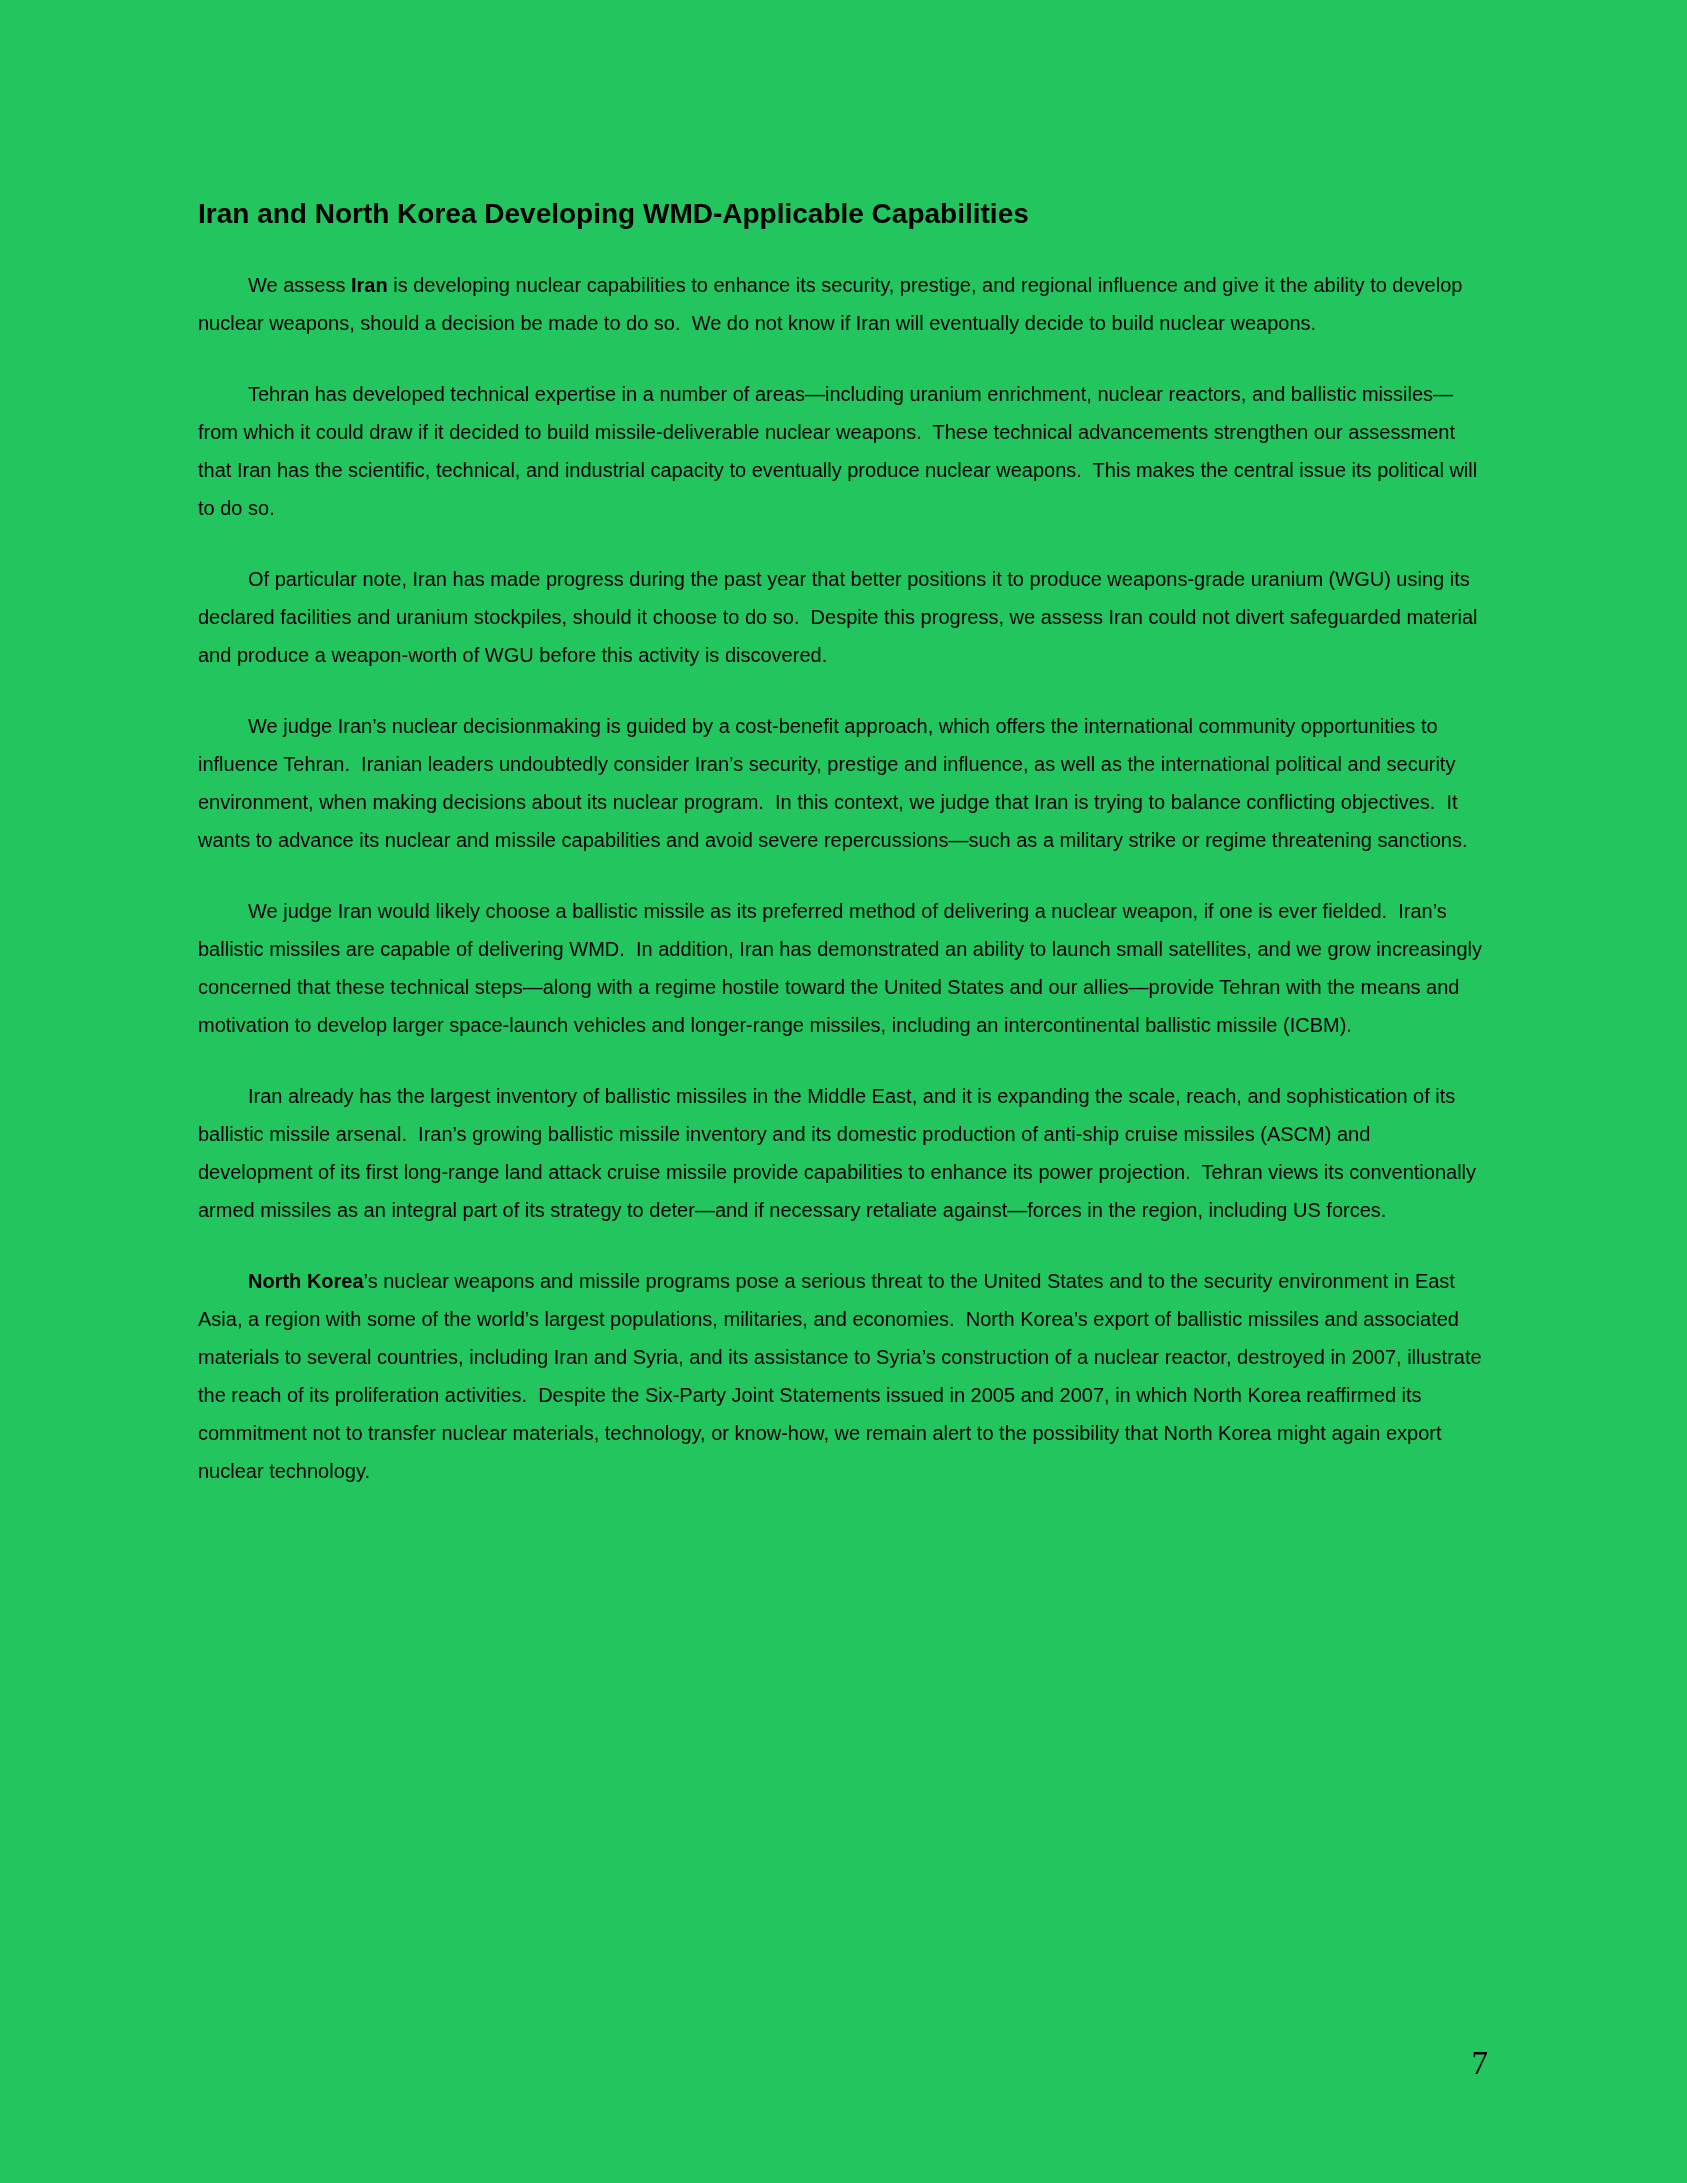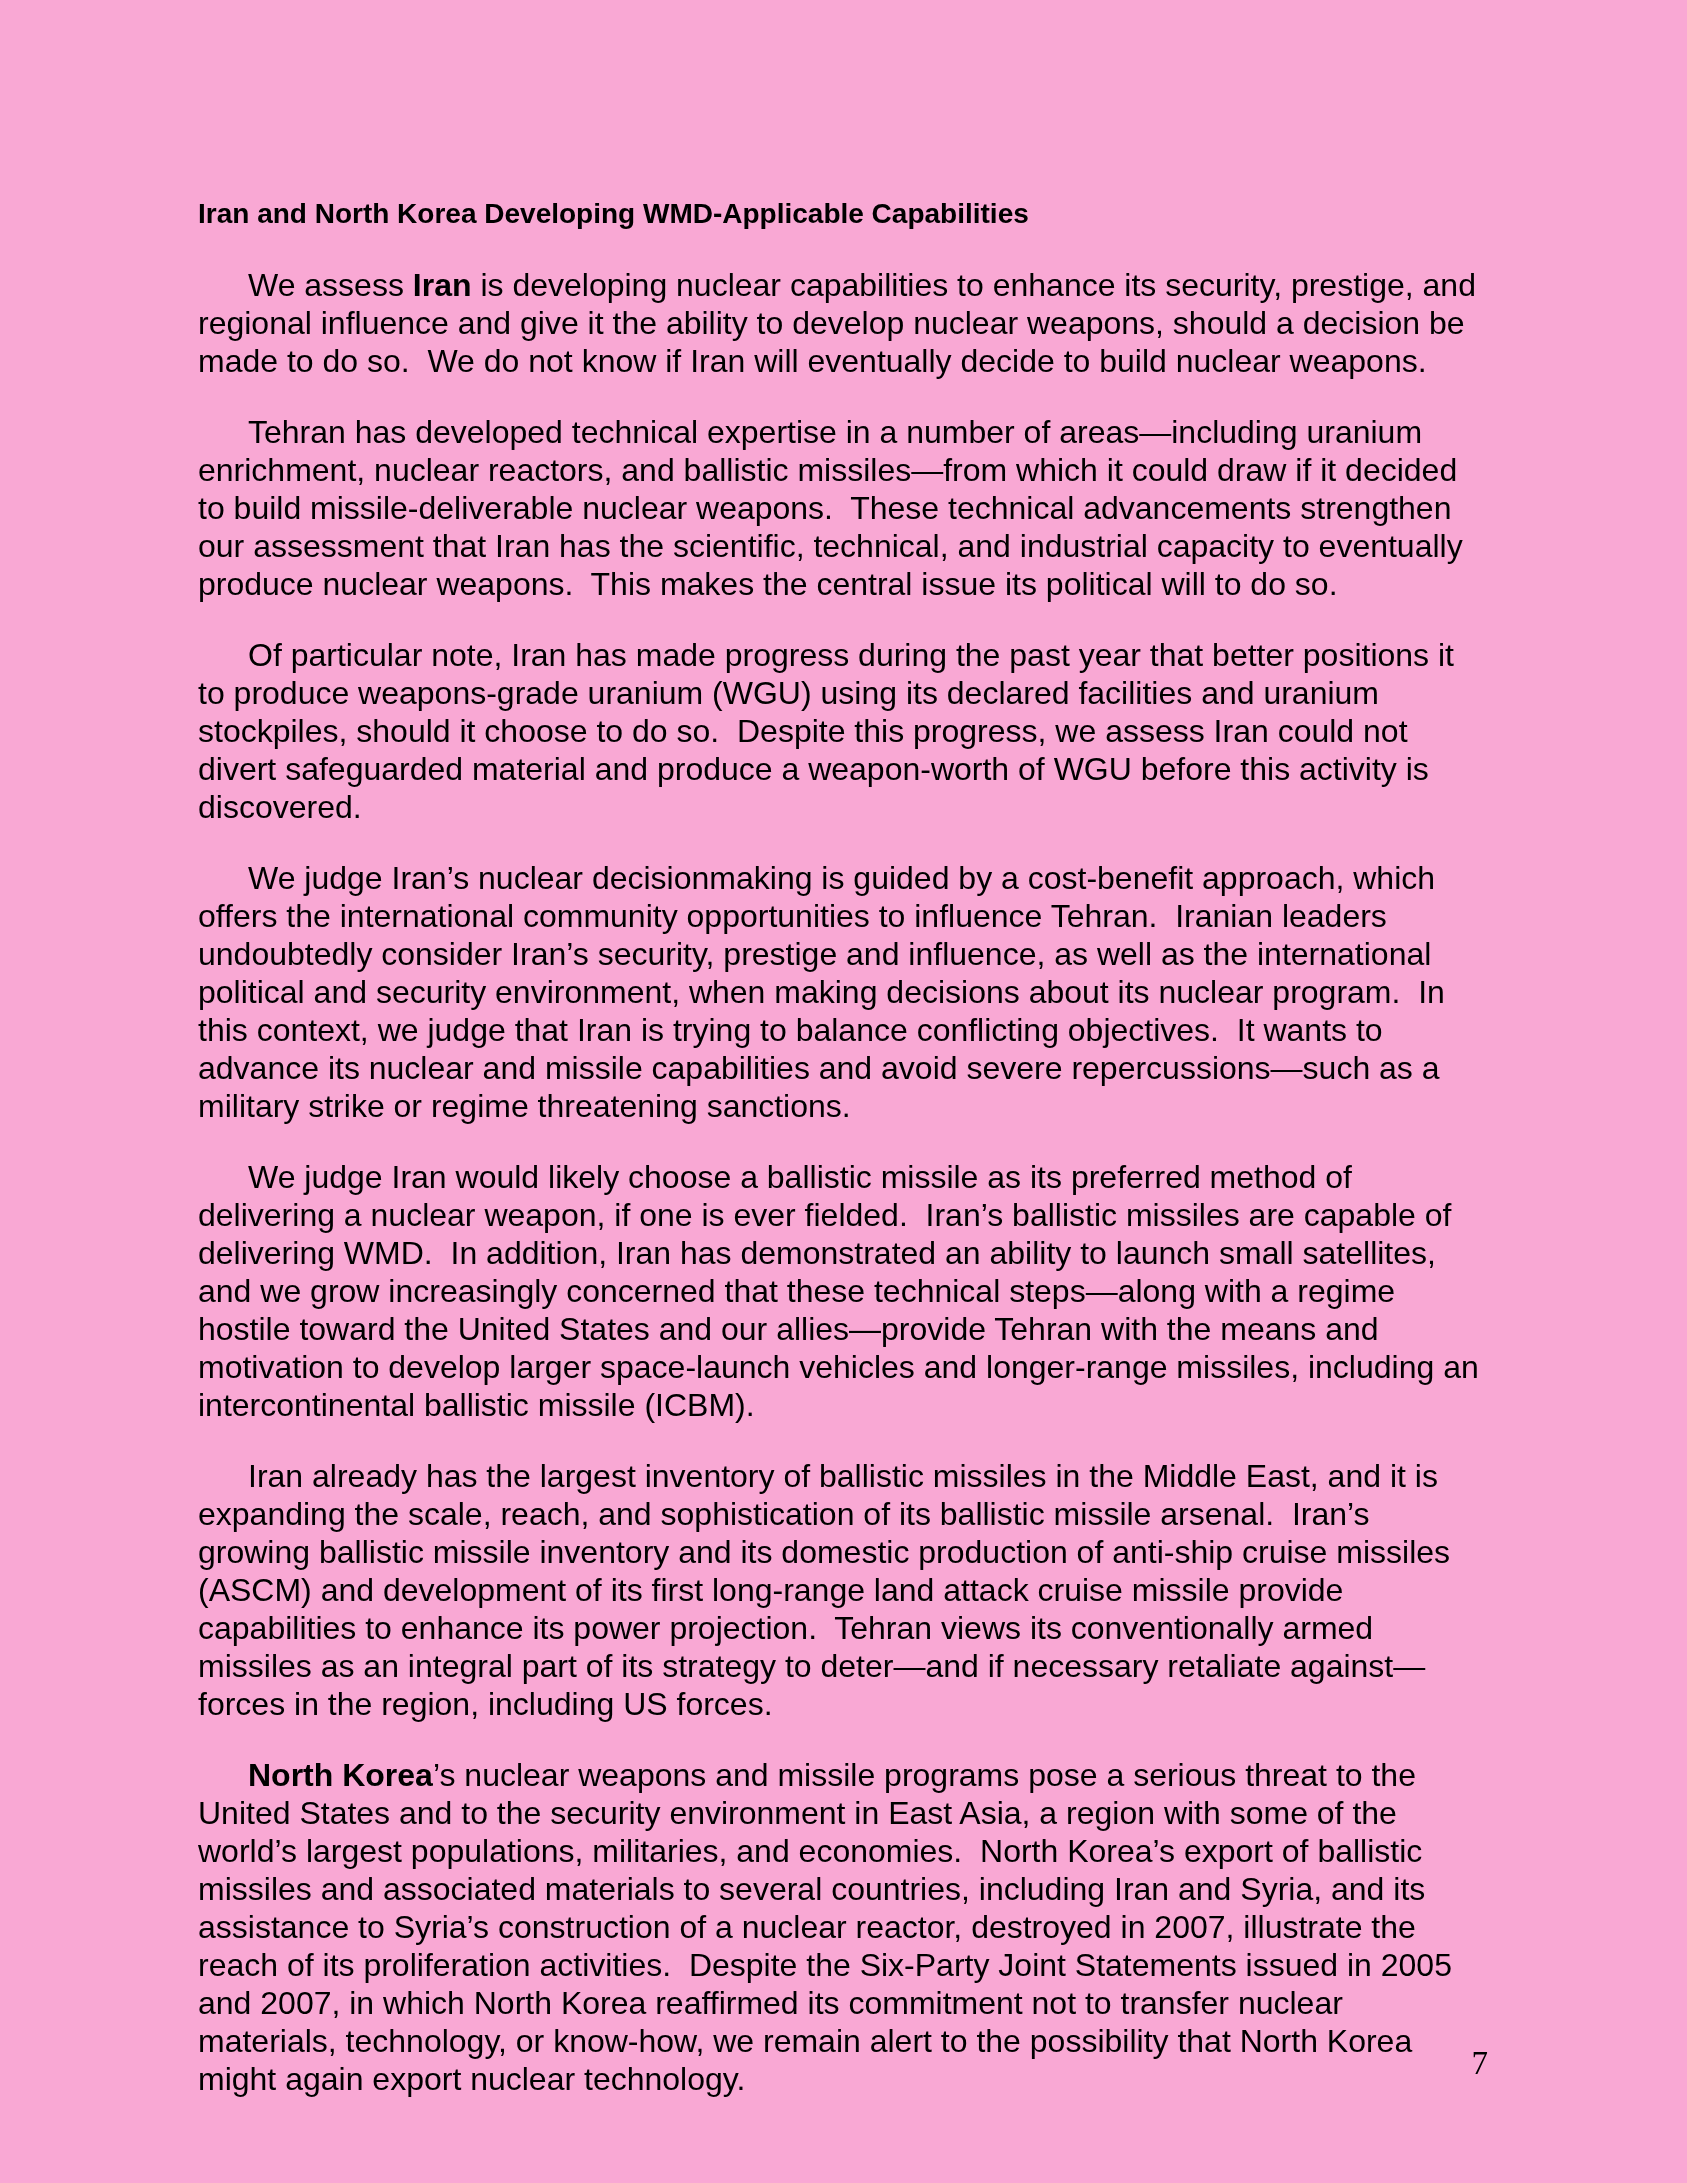--- a/index.html
+++ b/index.html
@@ -11,37 +11,37 @@
     width: 1687px;
     height: 2183px;
     overflow: hidden;
     color: #000000;
     font-family: "Liberation Sans", "DejaVu Sans", sans-serif;
   }
   .page {
     position: absolute;
     left: 0; top: 0;
     width: 1687px; height: 2183px;
-    background: #f9a8d4;
+    background: #22c55e;
   }
   .content {
     position: absolute;
     left: 198px;
     top: 195px;
     width: 1290px;
   }
   .heading {
     font-size: 28px;
     line-height: 38px;
     font-weight: bold;
     margin: 0 0 33px 0;
     white-space: pre-wrap;
   }
   .para {
-    font-size: 32px;
+    font-size: 20px;
     line-height: 38px;
     font-weight: normal;
     margin: 0 0 33px 0;
     text-indent: 50px;
     white-space: pre-wrap;
   }
   .para .bold {
     font-weight: bold;
   }
   .page-number {

